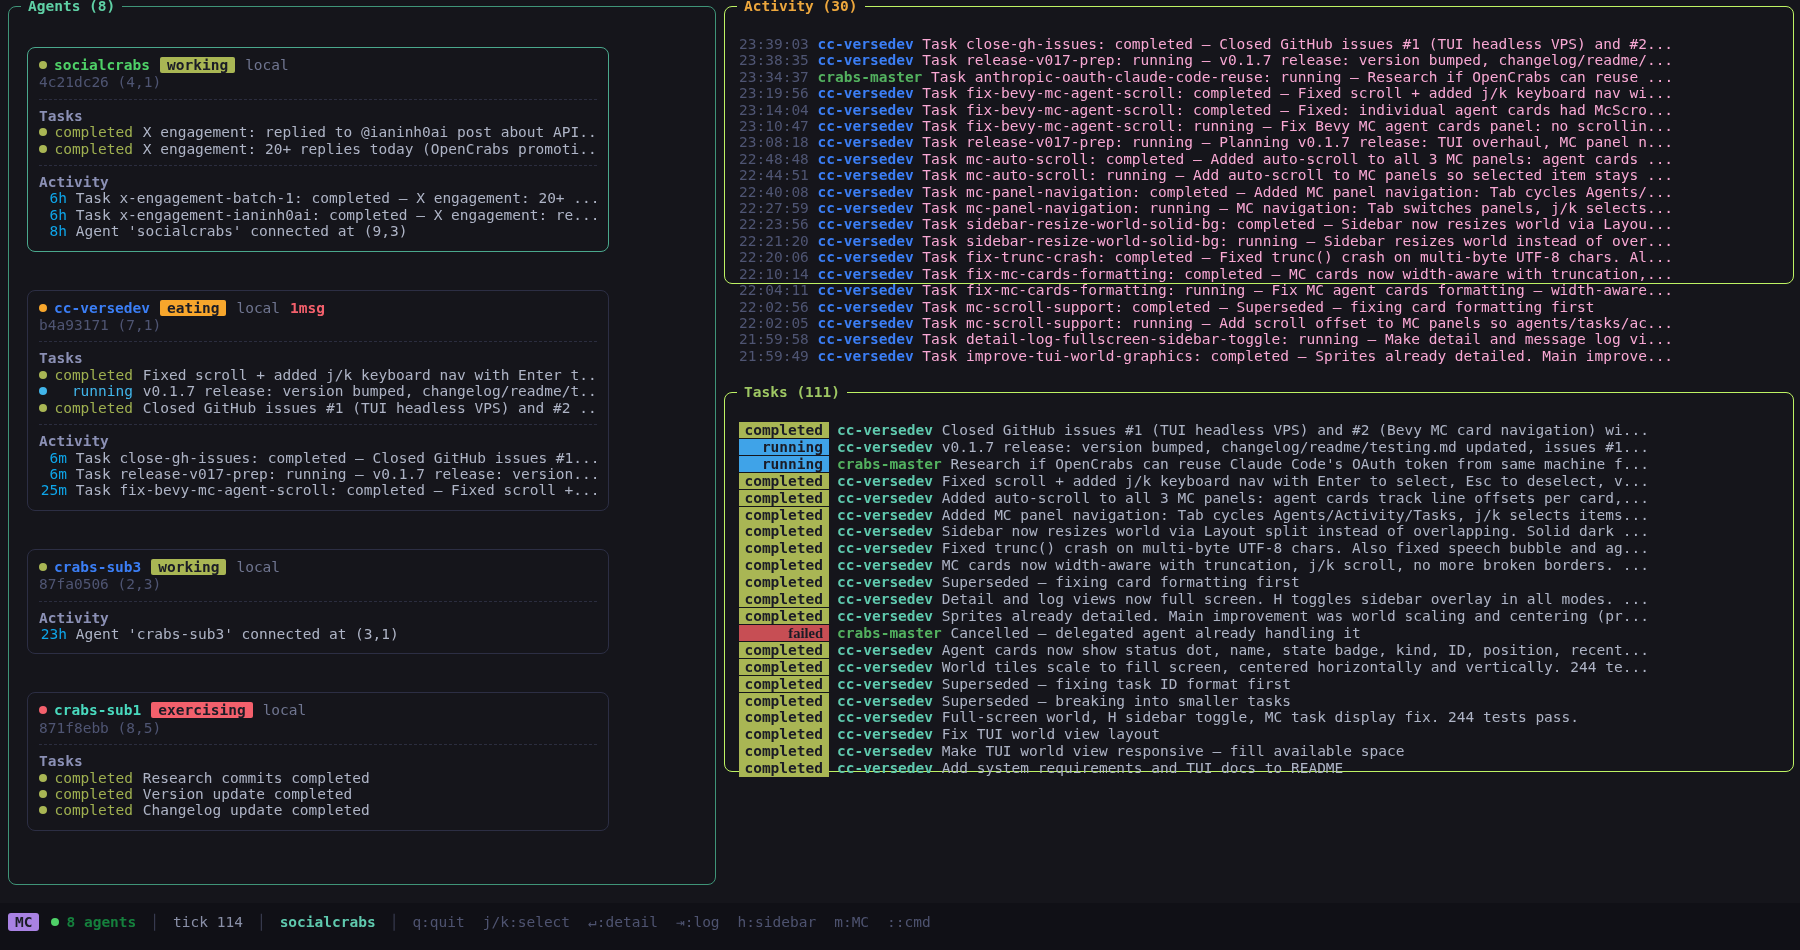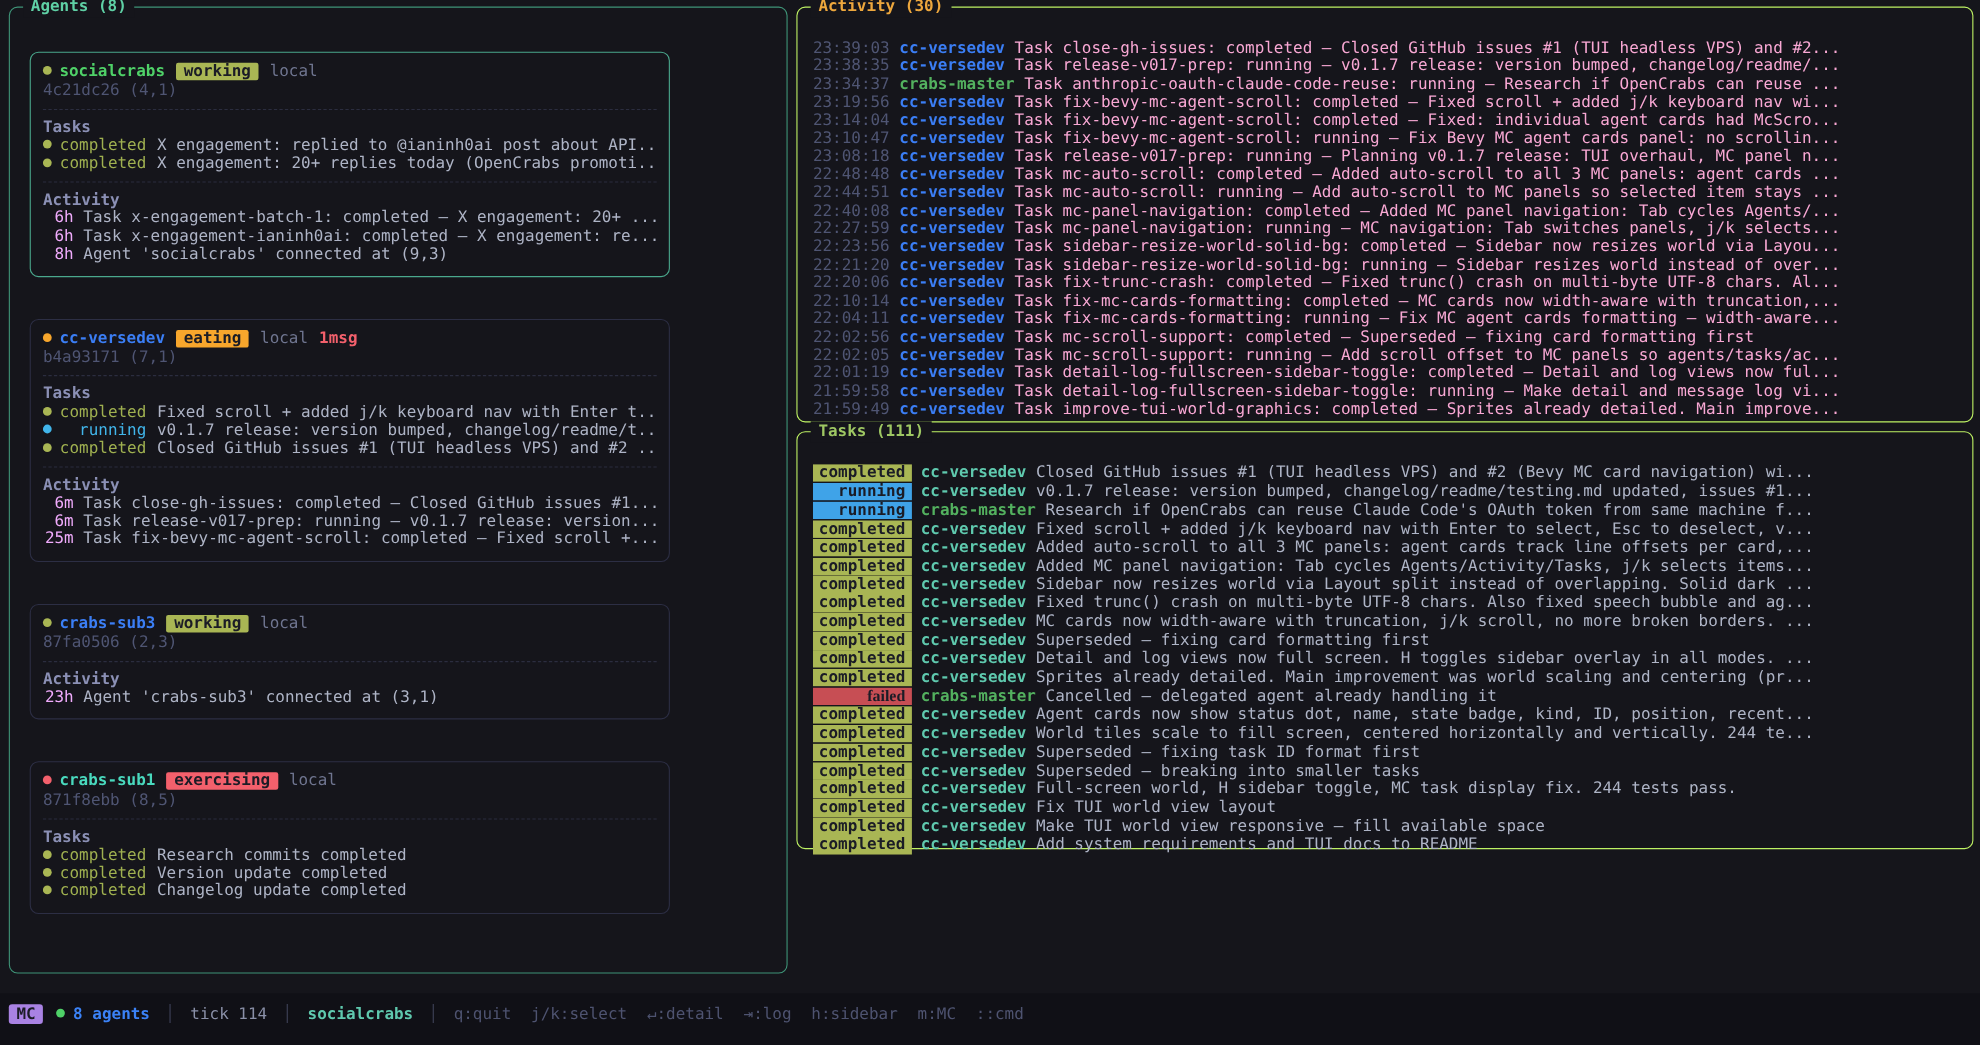--- a/index.html
+++ b/index.html
@@ -10,21 +10,21 @@
     font-family:"DejaVu Sans Mono", monospace;
     font-size:14.5px; line-height:16.4px; color:#aeb4c6;
   }
   .panel { position:absolute; border:1px solid #bef264; border-radius:8px; }
   .panel-title {
     position:absolute; top:-10px; left:12px; background:#15151b;
     padding:0 7px; font-weight:bold; line-height:19px; white-space:nowrap;
   }
   .panel-agents   { left:8px;   top:6px;   width:708px;  height:879px; border-color:#3f9478; padding:40px 18px 10px 18px; }
   .panel-agents .panel-title { color:#5fd0a5; }
-  .panel-activity { left:724px; top:6px;   width:1070px; height:378px; padding:29px 14px 8px 14px; }
+  .panel-activity { left:724px; top:6px;   width:1070px; height:278px; padding:29px 14px 8px 14px; }
   .panel-activity .panel-title { color:#eda73d; }
   .panel-tasks    { left:724px; top:392px; width:1070px; height:380px; padding:29px 14px 8px 14px; }
   .panel-tasks .panel-title { color:#9ec763; }
 
   
   .card { border:1px solid #2c2e44; border-radius:8px; padding:9px 11px 11px 11px; margin-bottom:38px; width:582px; }
   .card.sel { border-color:#4aa88d; }
   .dot { display:inline-block; width:8px; height:8px; border-radius:50%; margin-right:7px; vertical-align:middle; position:relative; top:-1px; }
   .bg-olive { background:#a9b654; } .bg-orange { background:#f7a62c; }
   .bg-red { background:#f3606c; }  .bg-cyan { background:#41b5ea; } .bg-green { background:#4fd168; }
@@ -36,38 +36,38 @@
   .badge-red { background:#f3606c; }   .badge-blue { background:#3fa3e8; } .badge-darkred { background:#c74e54;font-family:Liberation Serif, serif; }
   .kind { color:#6f7590; margin-right:10px; }
   .msg { color:#f3606c; font-weight:bold; }
   .dimrow { color:#4f5573; margin-top:1px; }
   .sep { border-top:1px dashed #2b2d3f; margin:8px 0; }
   .seclabel { color:#8b90b5; font-weight:bold; }
   .trow { white-space:nowrap; overflow:hidden; }
   .st { display:inline-block; width:79px; text-align:right; margin-right:1px; }
   .t-olive { color:#9fb050; } .t-cyan { color:#41b5ea; }
   .arow { white-space:nowrap; overflow:hidden; }
-  .atime { display:inline-block; width:28px; text-align:right; color:#f0abfc; }
+  .atime { display:inline-block; width:28px; text-align:right; color:#0ea5e9; }
 
   
   .lrow { white-space:nowrap; overflow:hidden; }
   .ltime { color:#4f5573; }
   .lagent { font-weight:bold; }
   .ltext { color:#f9a8d4; }
 
   
   .krow { white-space:nowrap; overflow:hidden; margin-bottom:0.5px; }
   .kbadge { display:inline-block; width:90px; text-align:right; font-weight:bold; color:#1b1c26; padding-right:6px; margin-right:8px; }
   .kagent { font-weight:bold; }
   .ktext { color:#aeb4c6; }
 
   
   .statusbar { position:absolute; left:0; top:903px; width:1800px; height:47px; padding:11px 10px 0 8px; background:#101016; white-space:nowrap; }
   .mc { background:#a982e3; color:#1b1c26; font-weight:bold; padding:1px 7px; border-radius:3px; margin-right:12px; }
-  .sb-strong { color:#3b82f6; font-weight:bold; margin-right:14px;text-align:center; }
+  .sb-strong { color:#15803d; font-weight:bold; margin-right:14px;text-align:center; }
   .sb-dim { color:#8a90a8; margin-right:14px; }
   .sb-sel { color:#5fc9ae; font-weight:bold; margin-right:14px; }
   .sb-div { color:#3a3d52; margin-right:14px; }
   .hint { color:#4e5370; margin-right:18px; }
 </style>
 </head>
 <body>
 
 <div class="screen">
 
@@ -134,21 +134,20 @@
         <div class="lrow"><span class="ltime">22:44:51</span> <span class="lagent n-blue">cc-versedev</span>  <span class="ltext">Task mc-auto-scroll: running — Add auto-scroll to MC panels so selected item stays ...</span></div>
         <div class="lrow"><span class="ltime">22:40:08</span> <span class="lagent n-blue">cc-versedev</span>  <span class="ltext">Task mc-panel-navigation: completed — Added MC panel navigation: Tab cycles Agents/...</span></div>
         <div class="lrow"><span class="ltime">22:27:59</span> <span class="lagent n-blue">cc-versedev</span>  <span class="ltext">Task mc-panel-navigation: running — MC navigation: Tab switches panels, j/k selects...</span></div>
         <div class="lrow"><span class="ltime">22:23:56</span> <span class="lagent n-blue">cc-versedev</span>  <span class="ltext">Task sidebar-resize-world-solid-bg: completed — Sidebar now resizes world via Layou...</span></div>
         <div class="lrow"><span class="ltime">22:21:20</span> <span class="lagent n-blue">cc-versedev</span>  <span class="ltext">Task sidebar-resize-world-solid-bg: running — Sidebar resizes world instead of over...</span></div>
         <div class="lrow"><span class="ltime">22:20:06</span> <span class="lagent n-blue">cc-versedev</span>  <span class="ltext">Task fix-trunc-crash: completed — Fixed trunc() crash on multi-byte UTF-8 chars. Al...</span></div>
         <div class="lrow"><span class="ltime">22:10:14</span> <span class="lagent n-blue">cc-versedev</span>  <span class="ltext">Task fix-mc-cards-formatting: completed — MC cards now width-aware with truncation,...</span></div>
         <div class="lrow"><span class="ltime">22:04:11</span> <span class="lagent n-blue">cc-versedev</span>  <span class="ltext">Task fix-mc-cards-formatting: running — Fix MC agent cards formatting — width-aware...</span></div>
         <div class="lrow"><span class="ltime">22:02:56</span> <span class="lagent n-blue">cc-versedev</span>  <span class="ltext">Task mc-scroll-support: completed — Superseded — fixing card formatting first</span></div>
         <div class="lrow"><span class="ltime">22:02:05</span> <span class="lagent n-blue">cc-versedev</span>  <span class="ltext">Task mc-scroll-support: running — Add scroll offset to MC panels so agents/tasks/ac...</span></div>
-        <div class="lrow"><span class="ltime">22:01:19</span> <span class="lagent n-blue">cc-versedev</span>  <span class="ltext">Task detail-log-fullscreen-sidebar-toggle: completed — Detail and log views now ful...</span></div>
         <div class="lrow"><span class="ltime">21:59:58</span> <span class="lagent n-blue">cc-versedev</span>  <span class="ltext">Task detail-log-fullscreen-sidebar-toggle: running — Make detail and message log vi...</span></div>
         <div class="lrow"><span class="ltime">21:59:49</span> <span class="lagent n-blue">cc-versedev</span>  <span class="ltext">Task improve-tui-world-graphics: completed — Sprites already detailed. Main improve...</span></div>
       </div>
   </div>
 
   <div class="panel panel-tasks">
     <div class="panel-title">Tasks (111)</div>
     <div id="tasks-rows">
         <div class="krow"><span class="kbadge badge-olive">completed</span><span class="kagent n-teal">cc-versedev</span>  <span class="ktext">Closed GitHub issues #1 (TUI headless VPS) and #2 (Bevy MC card navigation) wi...</span></div>
         <div class="krow"><span class="kbadge badge-blue">running</span><span class="kagent n-teal">cc-versedev</span>  <span class="ktext">v0.1.7 release: version bumped, changelog/readme/testing.md updated, issues #1...</span></div>

